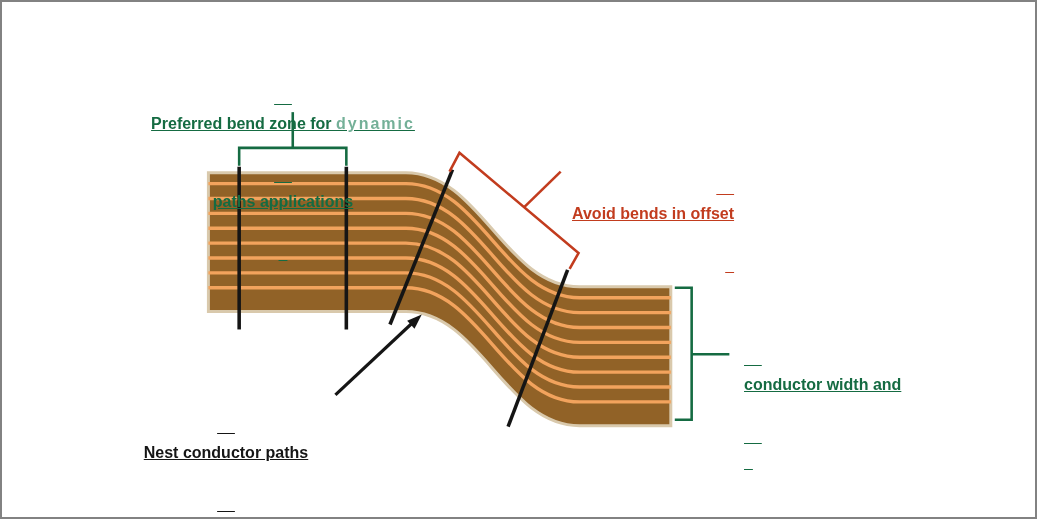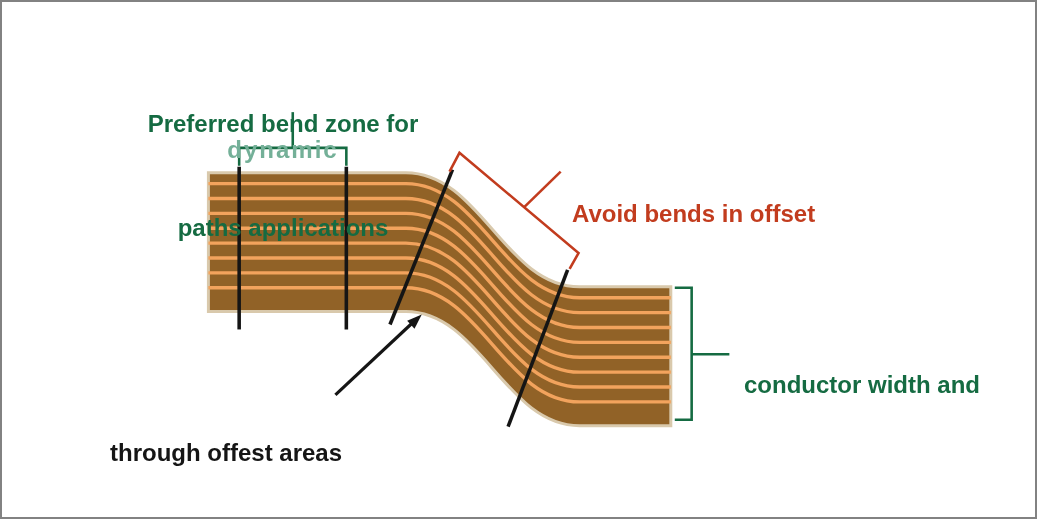--- a/index.html
+++ b/index.html
@@ -53,23 +53,24 @@
     stroke: var(--ink, #151515);
     stroke-width: 3.2;
   }
   .arrow-head {
     fill: var(--ink, #151515);
     stroke: none;
   }
   .label {
     position: absolute;
     font-weight: 700;
-    font-size: 24px;
+    font-size: 16px;
     line-height: 26px;
     white-space: pre-wrap;
+    text-decoration: underline;
   }
   .label-bend-zone {
     left: 100px;
     top: 57px;
     width: 362px;
     text-align: center;
     color: var(--green, #156B42);
   }
   .label-bend-zone .highlight {
     color: var(--teal, #74B098);
@@ -144,20 +145,21 @@
   <div class="label label-bend-zone">
     <div><span>Preferred bend zone for </span><span class="highlight">dynamic</span></div>
     <div>paths applications</div>
   </div>
 
   <div class="label label-avoid">
     <div>Avoid bends in offset</div>
   </div>
 
   <div class="label label-nest">
+    <div>Nest conductor paths</div>
     <div>through offest areas</div>
   </div>
 
   <div class="label label-uniform">
     <div>conductor width and</div>
     
   </div>
 
 </div>
 

